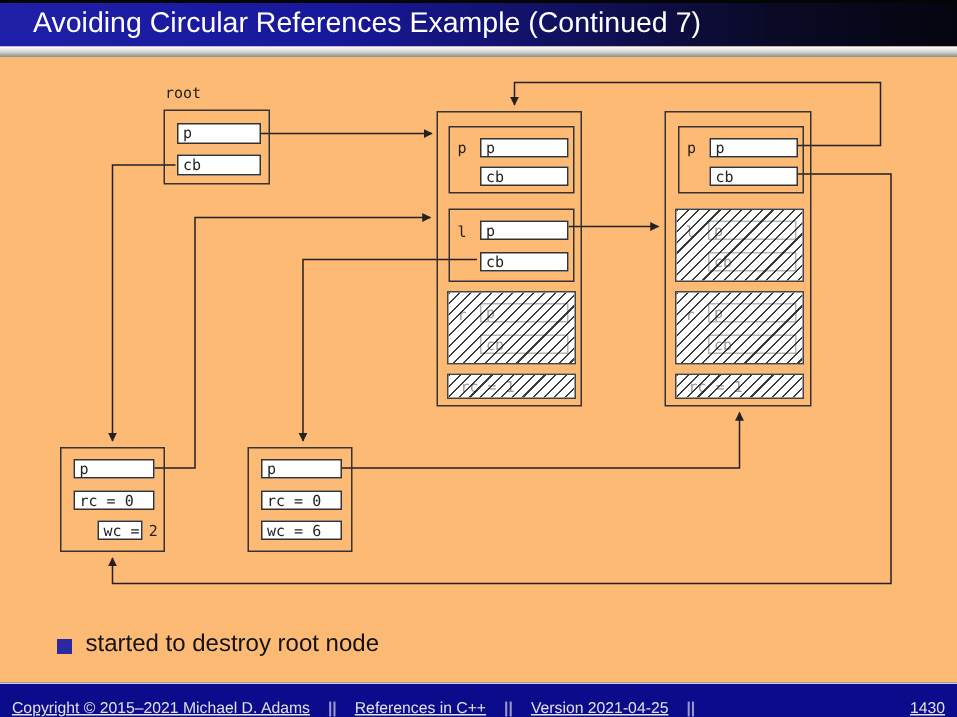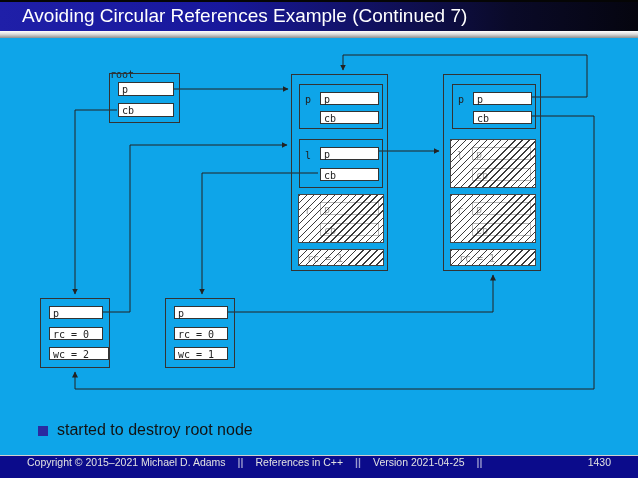--- a/index.html
+++ b/index.html
@@ -1,16 +1,16 @@
 <!DOCTYPE html>
 <html><head>
 <meta charset="utf-8">
 <style>
   html,body{margin:0;padding:0;background:#fff;}
-  .slide{position:relative;width:638px;height:478px;background:#0ea5e9;overflow:hidden;
+  .slide{position:relative;width:638px;height:478px;background:#fdba74;overflow:hidden;
          font-family:"Liberation Sans",sans-serif;}
   
   .header{position:absolute;left:0;top:0;width:638px;height:31px;
           background:linear-gradient(90deg,#1f1fa8 0%,#18189c 35%,#0a0a28 80%,#05050f 100%);
           border-top:2px solid #050505;box-sizing:border-box;}
   .header-title{color:#ffffff;font-size:19px;line-height:28px;padding-left:22px;white-space:nowrap;}
   .header-strip{position:absolute;left:0;top:31px;width:638px;height:7px;
           background:linear-gradient(180deg,#ffffff 0%,#dcdcdc 45%,#8e8e8e 100%);}
   
   .abs{position:absolute;box-sizing:border-box;}
@@ -23,22 +23,22 @@
   
   .hatched{position:absolute;box-sizing:border-box;border:1px solid #444;background:#fff;overflow:hidden;}
   .hatched::after{content:"";position:absolute;inset:0;z-index:2;
      background:repeating-linear-gradient(135deg,rgba(25,25,25,0.85) 0px,rgba(25,25,25,0.85) 1px,transparent 1px,transparent 5px);}
   .hatched .field{border-color:#b5b5b5;color:#9a9a9a;background:transparent;}
   .hatched .lbl{color:#9a9a9a;}
   
   .bullet-sq{position:absolute;width:10px;height:10px;background:#2a2aa0;}
   .bullet-text{position:absolute;font-size:16px;color:#121212;}
   .footer{position:absolute;left:0;top:455px;width:638px;height:23px;background:#0b0b8b;
-          border-top:1px solid #cfcfcf;box-sizing:border-box;display:flex;align-items:flex-start;
-          color:#e2e2e2;font-size:10.5px;padding:0 27px;}
+          border-top:1px solid #cfcfcf;box-sizing:border-box;display:flex;align-items:flex-end;
+          color:#e2e2e2;font-size:10.5px;padding:0 8px;text-decoration:underline;}
   .footer .grp{display:flex;align-items:center;gap:12px;flex:1;}
   .footer .sep{color:#9a9ace;font-weight:bold;}
   .footer .page{margin-left:auto;color:#e2e2e2;}
   svg.connectors{position:absolute;left:0;top:0;z-index:1;}
   .layer2{z-index:2;}
 </style>
 </head>
 <body>
 
 <div class="slide">
@@ -59,21 +59,21 @@
       <polyline points="117,110 75,110 75,294" marker-end="url(#arr)"></polyline>
       <polyline points="102,312 130,312 130,145 287,145" marker-end="url(#arr)"></polyline>
       <polyline points="377,151 439,151" marker-end="url(#arr)"></polyline>
       <polyline points="318,173 202,173 202,294" marker-end="url(#arr)"></polyline>
       <polyline points="227,312 493,312 493,275" marker-end="url(#arr)"></polyline>
       <polyline points="529,97 587,97 587,55 343,55 343,70" marker-end="url(#arr)"></polyline>
       <polyline points="529,116 594,116 594,389 75,389 75,372" marker-end="url(#arr)"></polyline>
     </g>
   </svg>
 
-  <div class="lbl abs layer2" style="left:110px;top:57px;margin-top:12px;">root</div>
+  <div class="lbl abs layer2" style="left:110px;top:57px;">root</div>
   <div class="abs nodebox layer2" style="left:109px;top:73px;width:71px;height:50px;">
     <div class="field" style="left:8px;top:8px;width:56px;height:14px;">p</div>
     <div class="field" style="left:8px;top:29px;width:56px;height:14px;">cb</div>
   </div>
 
   <div class="abs nodebox layer2" style="left:291px;top:74px;width:97px;height:197px;">
     <div class="abs subbox" style="left:7px;top:9px;width:84px;height:45px;">
       <div class="lbl" style="left:5px;top:9px;">p</div>
       <div class="field" style="left:20px;top:7px;width:59px;height:13px;">p</div>
       <div class="field" style="left:20px;top:26px;width:59px;height:13px;">cb</div>
@@ -110,27 +110,27 @@
       <div class="field" style="left:21px;top:28px;width:59px;height:13px;">cb</div>
     </div>
     <div class="hatched" style="left:6px;top:174px;width:86px;height:17px;">
       <div class="lbl" style="left:8px;top:3px;">rc = 1</div>
     </div>
   </div>
 
   <div class="abs nodebox layer2" style="left:40px;top:298px;width:70px;height:70px;">
     <div class="field" style="left:8px;top:7px;width:54px;height:13px;">p</div>
     <div class="field" style="left:8px;top:28px;width:54px;height:13px;">rc = 0</div>
-    <div class="field" style="left:8px;top:48px;width:60px;height:13px;">wc = 2</div>
+    <div class="field" style="left:24px;top:48px;width:30px;height:13px;">wc = 2</div>
   </div>
 
   <div class="abs nodebox layer2" style="left:165px;top:298px;width:70px;height:70px;">
     <div class="field" style="left:8px;top:7px;width:54px;height:13px;">p</div>
     <div class="field" style="left:8px;top:28px;width:54px;height:13px;">rc = 0</div>
-    <div class="field" style="left:8px;top:48px;width:54px;height:13px;">wc = 1</div>
+    <div class="field" style="left:8px;top:48px;width:54px;height:13px;">wc = 6</div>
   </div>
 
   <div class="bullet-sq" style="left:38px;top:426px;"></div>
   <div class="bullet-text" style="left:57px;top:421px;">started to destroy root node</div>
 
   <div class="footer">
     <div class="grp">
       <span>Copyright © 2015–2021 Michael D. Adams</span>
       <span class="sep">||</span>
       <span>References in C++</span>

